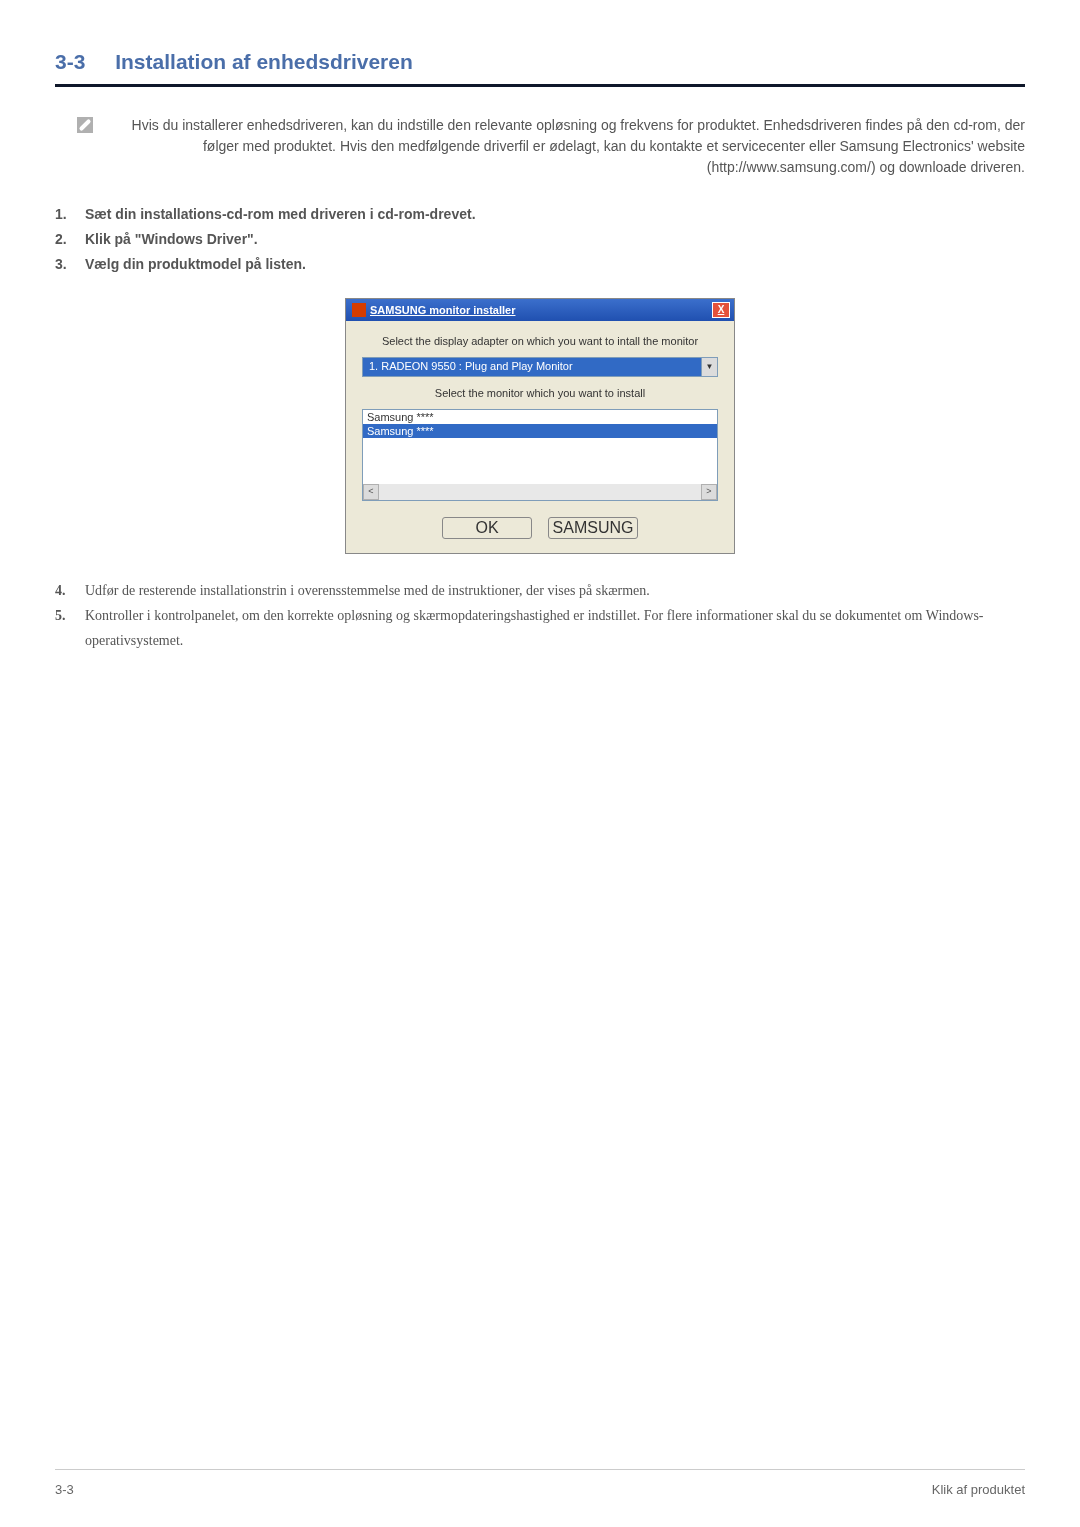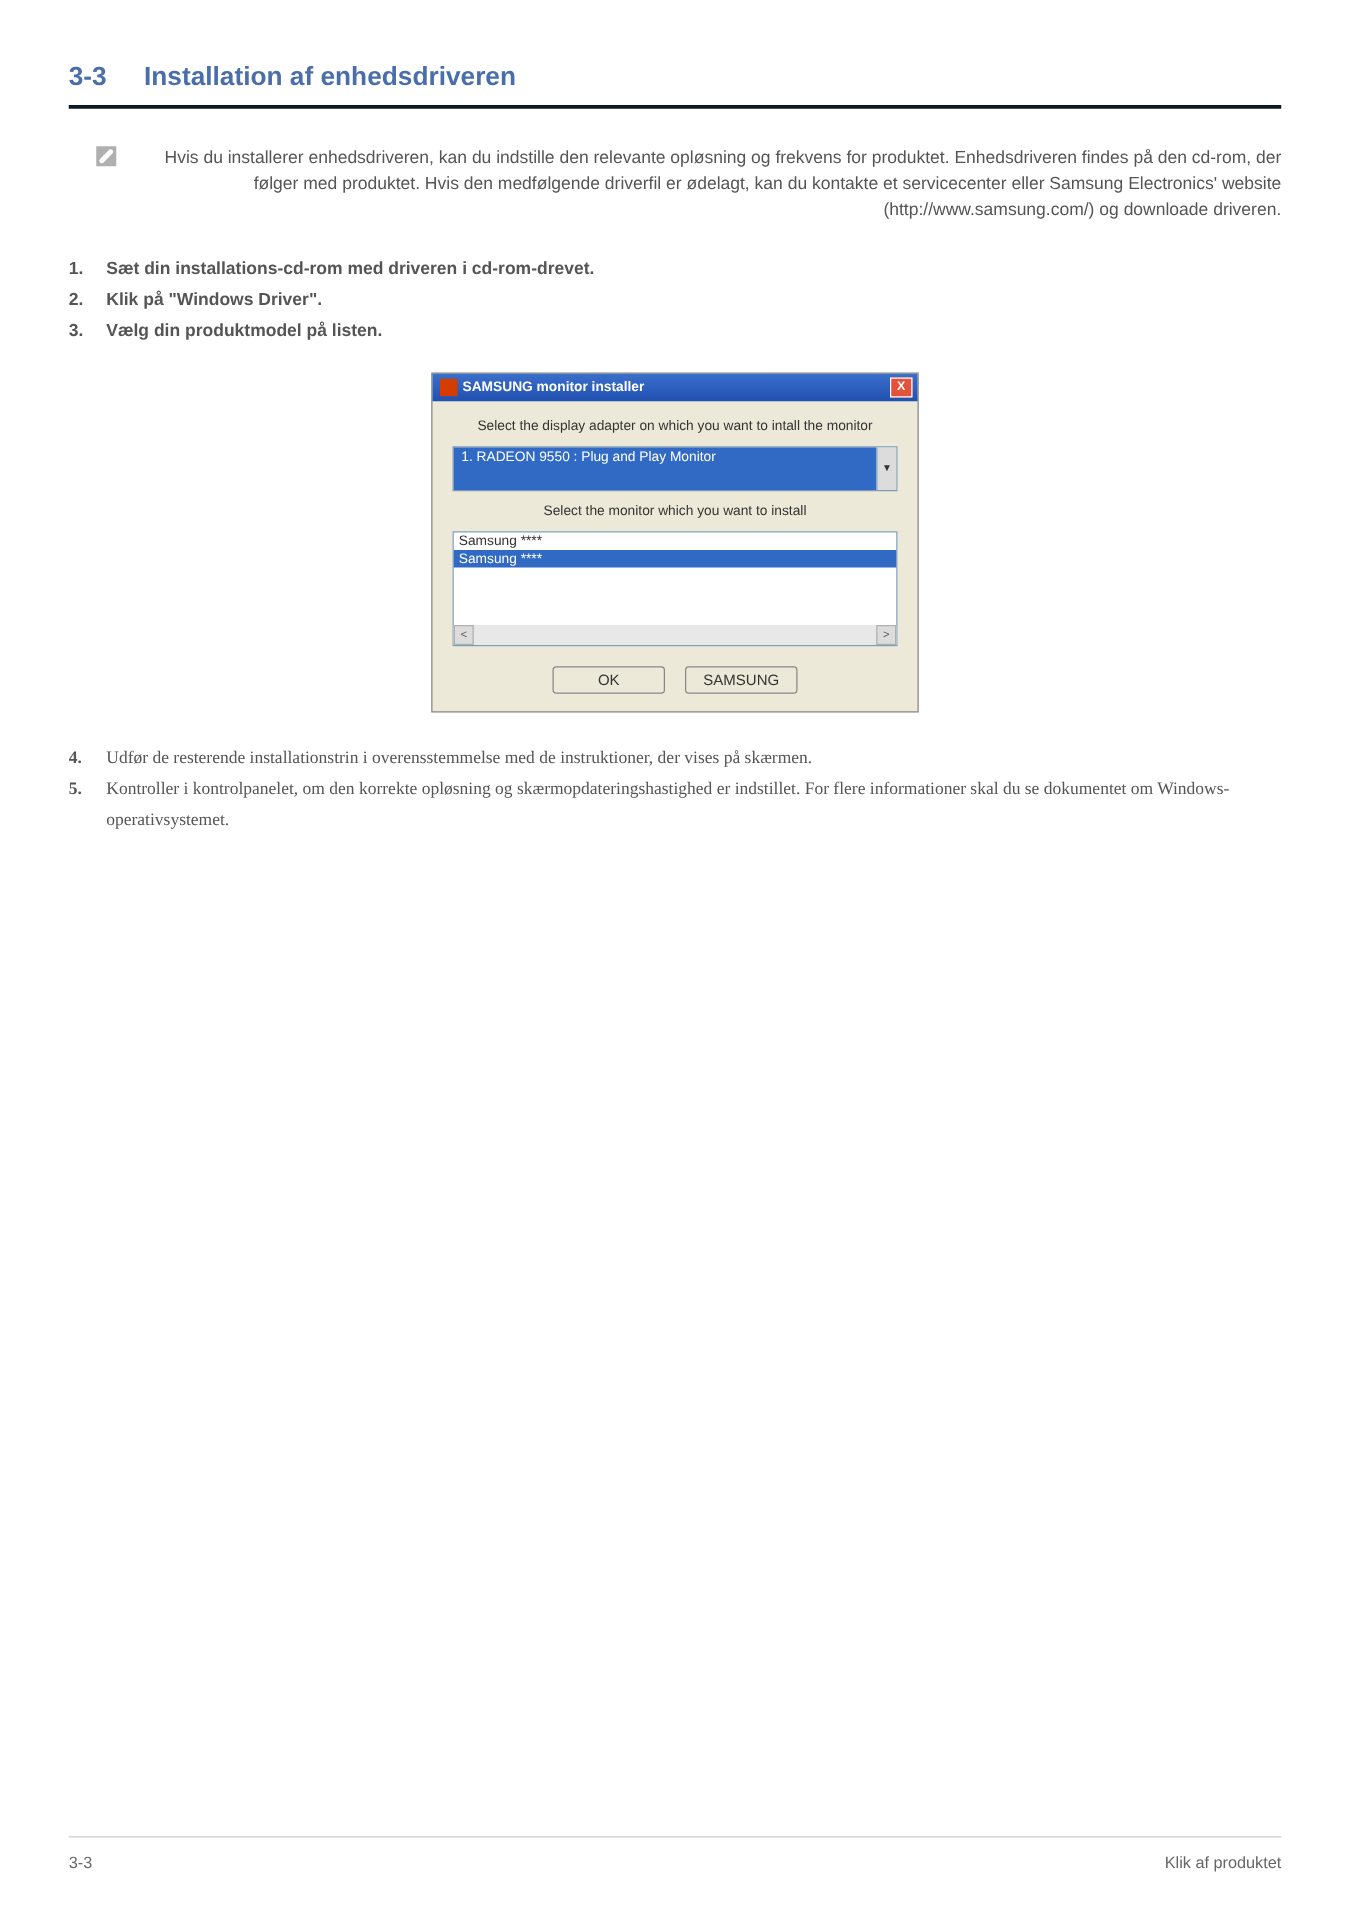--- a/index.html
+++ b/index.html
@@ -75,20 +75,21 @@
       font-size: 11px;
     }
     .titlebar {
       background: linear-gradient(to bottom, #3b6fcc, #2050b0);
       color: #fff;
       display: flex;
       align-items: center;
       justify-content: space-between;
       padding: 3px 4px 3px 6px;
       font-weight: bold;
+      text-decoration: underline;
     }
     .titlebar-left { display: flex; align-items: center; gap: 4px; }
     .title-icon {
       width: 14px; height: 14px;
       background: #d43c00;
       display: inline-block;
     }
     .close-btn {
       width: 18px; height: 16px;
       background: #e4523b;
@@ -97,21 +98,21 @@
       font-size: 10px;
       line-height: 13px;
       text-align: center;
       font-weight: bold;
     }
     .dlg-body { padding: 14px 16px 14px 16px; }
     .dlg-label { text-align: center; color: #333; margin-bottom: 10px; }
     .dropdown {
       display: flex;
       border: 1px solid #7f9db9;
-      height: 36px;
+      height: 20px;
       margin-bottom: 10px;
     }
     .dropdown-text {
       flex: 1;
       background: #316ac5;
       color: #fff;
       padding: 2px 6px;
       overflow: hidden;
       white-space: nowrap;
     }
@@ -159,21 +160,21 @@
       justify-content: center;
       gap: 16px;
       margin-top: 16px;
     }
     .win-btn {
       width: 90px;
       height: 22px;
       background: #ece9d8;
       border: 1px solid #888;
       border-radius: 3px;
-      font-size: 12px;
+      font-size: 16px;
       text-align: center;
       line-height: 20px;
       color: #333;
     }
     .footer {
       position: absolute;
       bottom: 30px;
       left: 55px;
       right: 55px;
       border-top: 1px solid #ccc;

